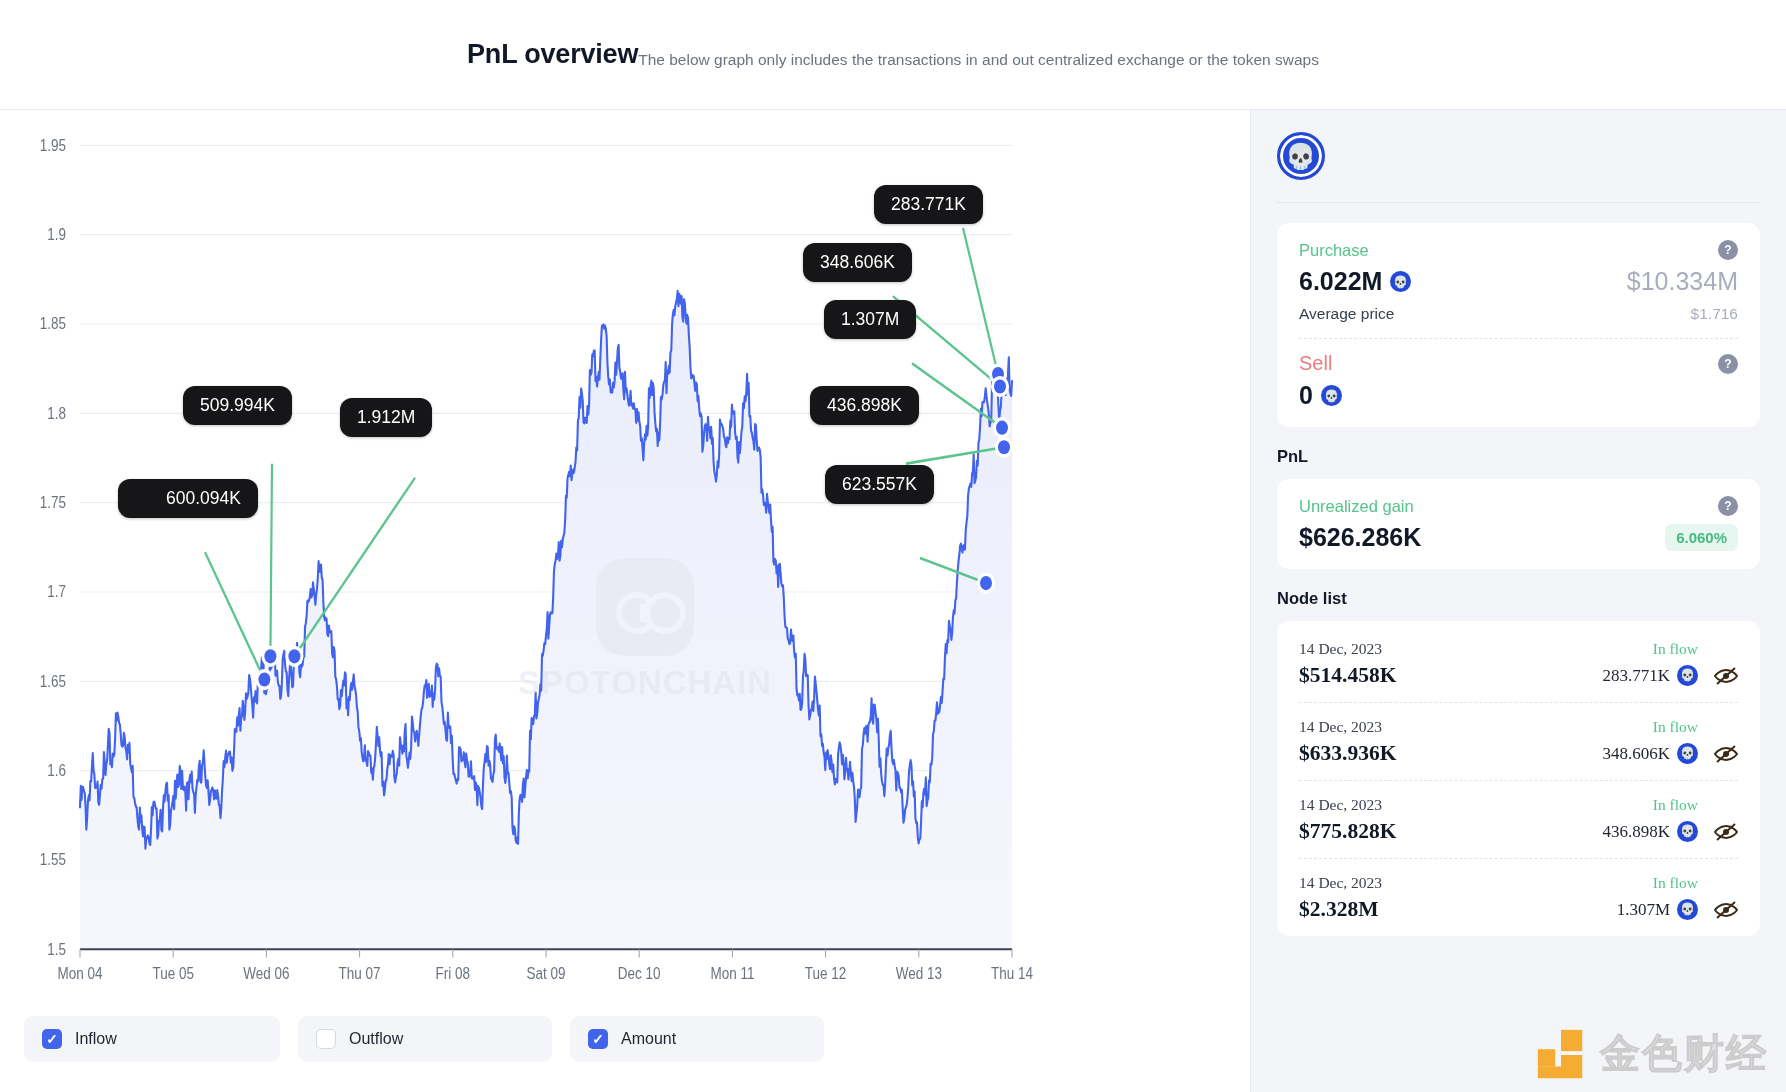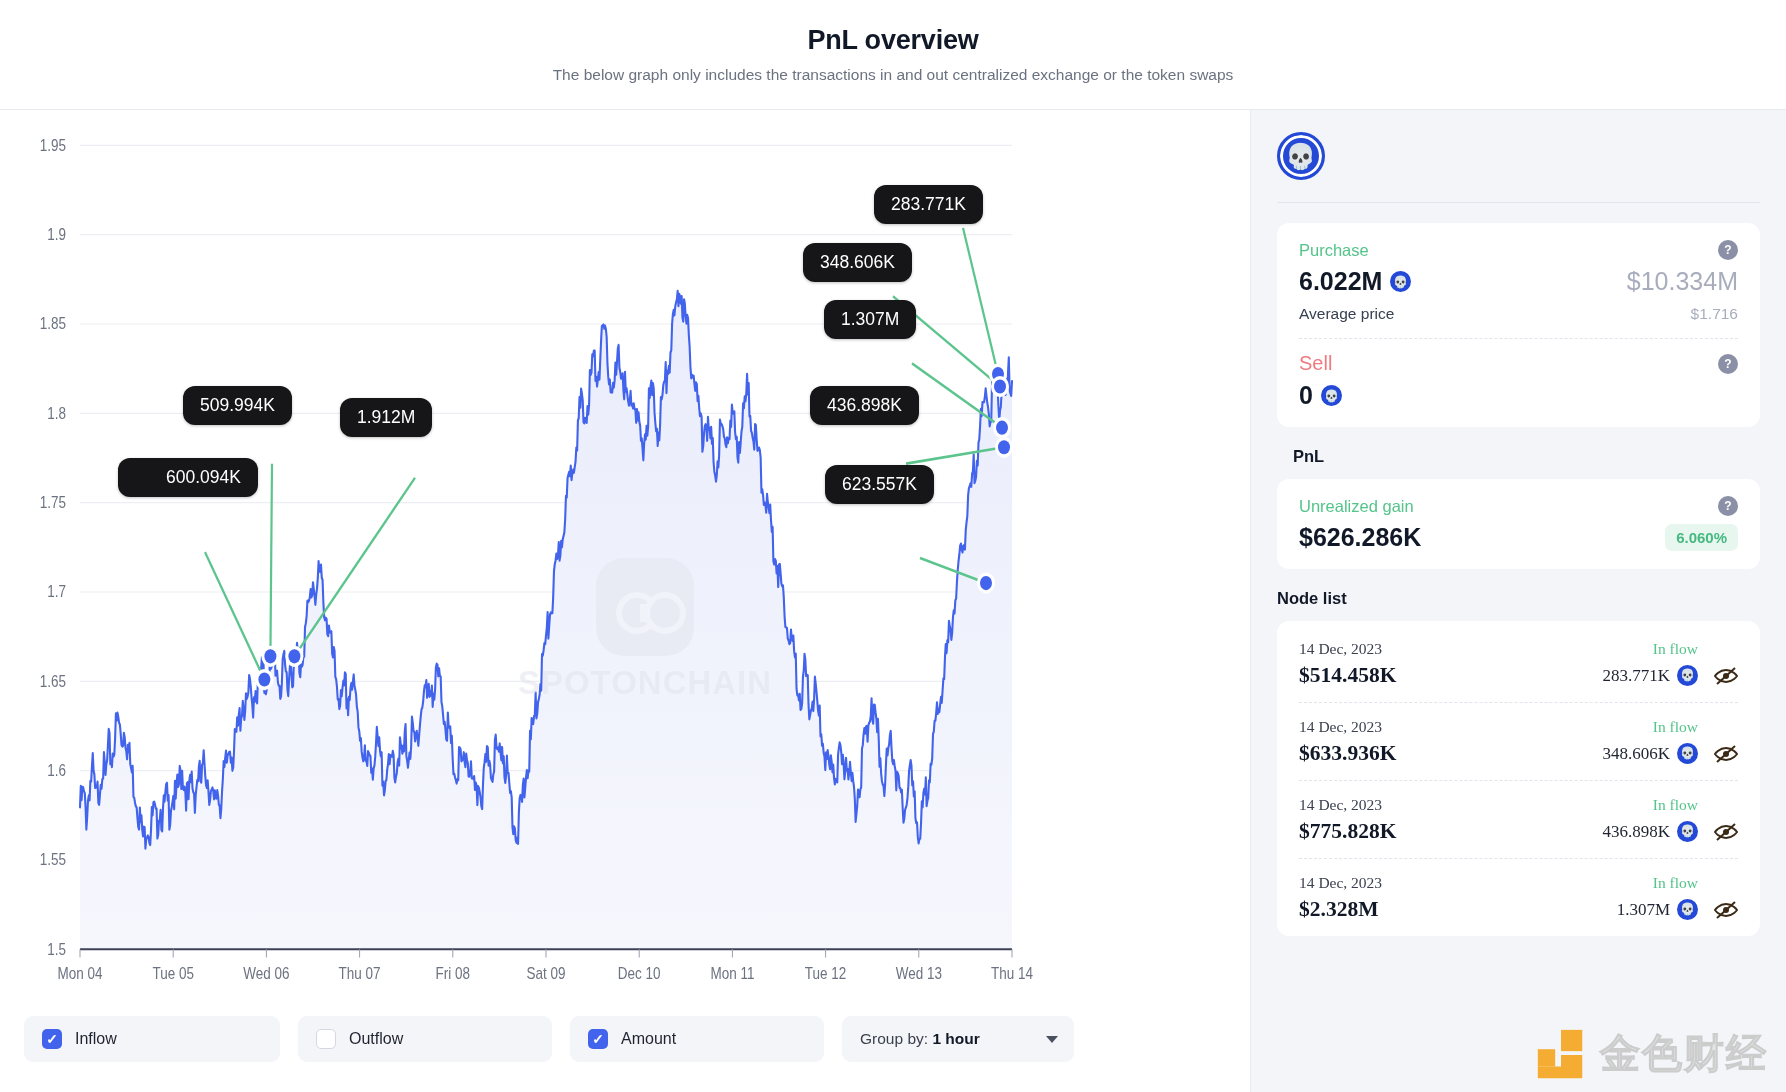--- a/index.html
+++ b/index.html
@@ -6,21 +6,21 @@
   html, body {
     width: 1786px; height: 1092px;
     font-family: "Liberation Sans", sans-serif;
     background: #ffffff;
     overflow: hidden;
   }
   #app { position: relative; width: 1786px; height: 1092px; display: flex; flex-direction: column; }
 
   
   .header { height: 110px; background:#fff; border-bottom:1px solid #e8eaef;
-            display:flex; flex-direction:column; align-items:center; justify-content:center; }
+            display:flex; flex-direction:row; align-items:center; justify-content:center; }
   .header-title { font-size:27px; font-weight:bold; color:#111827; letter-spacing:-.2px; }
   .header-sub { font-size:15.5px; color:#6b7280; margin-top:10px; }
 
   
   .body-row { flex:1; display:flex; min-height:0; }
 
   
   .chart-pane { width:1250px; position:relative; background:#fff;
                 display:flex; flex-direction:column; }
   .chart-area { position:relative; flex:1; min-height:0; }
@@ -207,21 +207,21 @@
             </g>
         </svg>
 
         <div class="watermark">
           <div class="wm-badge">
               <div class="wm-bar"></div>
             </div>
           <div class="wm-text">SPOTONCHAIN</div>
         </div>
 
-        <div class="tip" style="left:118px; top:348px;padding-left:48px;">600.094K</div>
+        <div class="tip" style="left:118px; top:369px;padding-left:48px;">600.094K</div>
         <div class="tip" style="left:183px; top:276px;">509.994K</div>
         <div class="tip" style="left:340px; top:288px;">1.912M</div>
         <div class="tip" style="left:874px; top:75px;">283.771K</div>
         <div class="tip" style="left:803px; top:133px;">348.606K</div>
         <div class="tip" style="left:824px; top:190px;">1.307M</div>
         <div class="tip" style="left:810px; top:276px;">436.898K</div>
         <div class="tip" style="left:825px; top:355px;">623.557K</div>
       </div>
 
       <div class="controls">
@@ -230,27 +230,20 @@
           <span>Inflow</span>
         </div>
         <div class="ctl w2">
           <span class="cb off"></span>
           <span>Outflow</span>
         </div>
         <div class="ctl w3">
           <span class="cb on"></span>
           <span>Amount</span>
         </div>
-        <div class="ctl group">
-          <span class="group-txt">
-            <span>Group by:</span>
-            <b>1 hour</b>
-          </span>
-          <span class="caret"></span>
-        </div>
       </div>
     </div>
 
     <div class="side">
 
       <div class="token-logo">
           <span>💀</span>
         </div>
       <div class="side-div"></div>
 
@@ -276,21 +269,21 @@
           <span class="qmark">?</span>
         </div>
         <div class="row" style="margin-top:6px;">
           <span class="big">
             <span>0</span>
             <span class="coin">💀</span>
           </span>
         </div>
       </div>
 
-      <div class="sec-title" style="margin-top:20px;margin-left:16px;">PnL</div>
+      <div class="sec-title" style="margin-top:20px;">PnL</div>
       <div class="card">
         <div class="row">
           <span class="lbl-gain">Unrealized gain</span>
           <span class="qmark">?</span>
         </div>
         <div class="row" style="margin-top:7px;">
           <span class="big">$626.286K</span>
           <span class="pct">6.060%</span>
         </div>
       </div>

